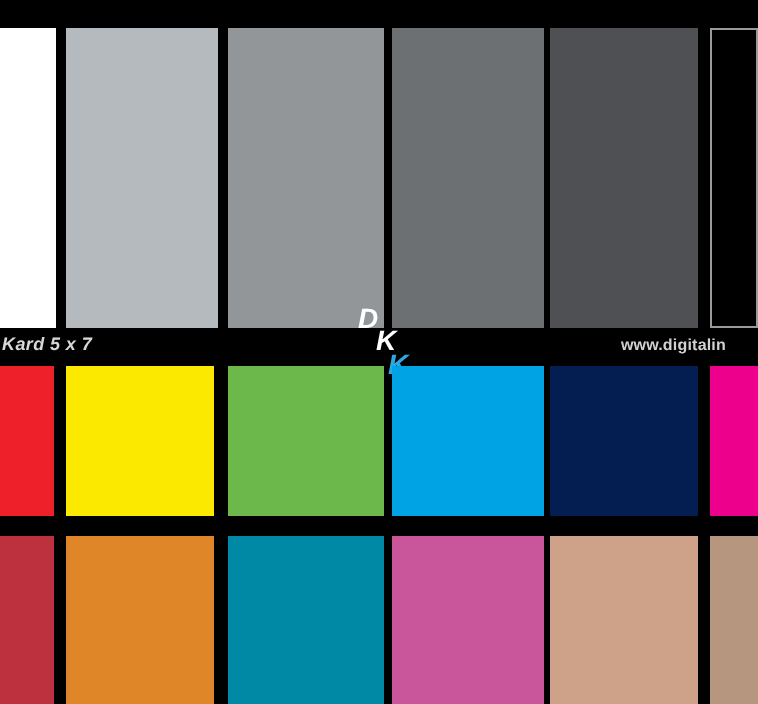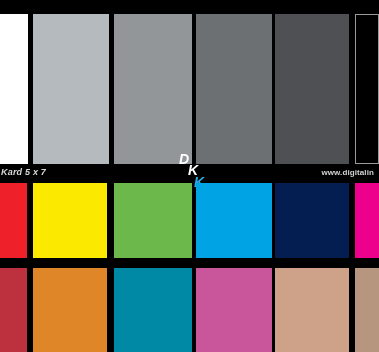--- a/index.html
+++ b/index.html
@@ -52,21 +52,21 @@
     top: 3px;
     font-size: 9px;
     font-style: italic;
     font-weight: bold;
     color: #d8d8d8;
     white-space: nowrap;
     letter-spacing: 0.2px;
   }
   #label-right {
     position: absolute;
-    right: 5px;
+    right: 16px;
     top: 4px;
     font-size: 8px;
     font-weight: bold;
     color: #d2d2d2;
     white-space: nowrap;
     letter-spacing: 0.1px;
     margin-left: 28px;
   }
 
   

